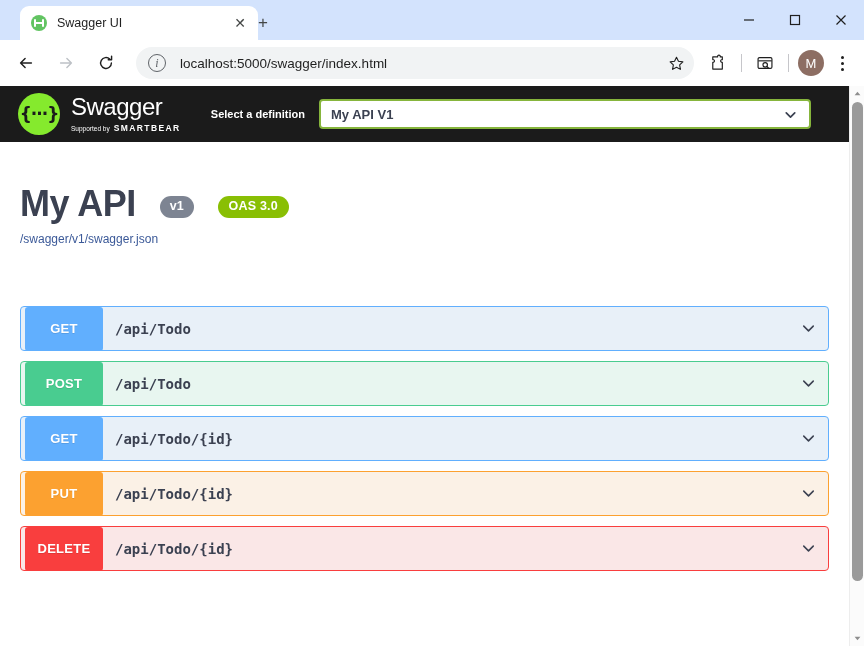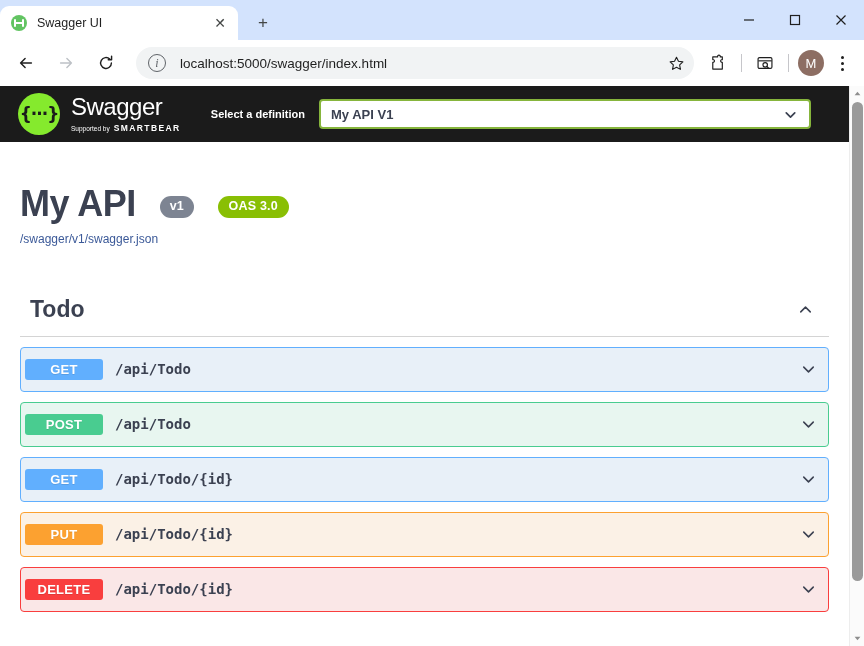--- a/index.html
+++ b/index.html
@@ -12,21 +12,21 @@
   * { box-sizing: border-box; }
 
   
   .browser { width: 864px; height: 646px; position: relative; overflow: hidden; }
 
   .tabstrip {
     height: 40px; background: #d3e3fd;
     position: relative; display: flex; align-items: flex-end;
   }
   .tab {
-    position: absolute; left: 0; bottom: 0;
+    position: absolute; left: 20px; bottom: 0;
     width: 238px; height: 34px;
     background: #ffffff;
     border-radius: 9px 9px 0 0;
     display: flex; align-items: center;
     padding: 0 8px 0 11px;
   }
   .tab-favicon {
     width: 16px; height: 16px; border-radius: 50%;
     background: #62c462;
     position: relative; flex: 0 0 auto;
@@ -215,21 +215,21 @@
 
   
   .ops { padding-top: 10px; }
   .op {
     display: flex; align-items: center;
     height: 45px; margin-bottom: 10px;
     border-radius: 4px; border: 1px solid transparent;
     padding: 0 10px 0 4px;
   }
   .op-method {
-    width: 78px; height: 21px; flex: 0 0 auto;
+    width: 78px; height: 44px; flex: 0 0 auto;
     border-radius: 3px;
     display: flex; align-items: center; justify-content: center;
     color: #ffffff; font-size: 13px; font-weight: bold;
     font-family: "Liberation Sans", sans-serif;
     letter-spacing: 0.3px;
     text-shadow: 0 1px 0 rgba(0,0,0,0.1);
   }
   .op-path {
     margin-left: 12px; flex: 1 1 auto;
     font-family: "DejaVu Sans Mono", monospace;
@@ -380,28 +380,20 @@
         <div class="sw-info">
           <div class="sw-title-row">
             <h2 class="sw-title">My API</h2>
             <span class="badge badge-version">v1</span>
             <span class="badge badge-oas">OAS 3.0</span>
           </div>
           <a class="sw-url">/swagger/v1/swagger.json</a>
         </div>
 
         <div class="sw-tag-section">
-          <div class="sw-tag-header">
-            <h3 class="sw-tag-title">Todo</h3>
-            <span class="sw-tag-toggle">
-              <svg width="19" height="19" viewBox="0 0 20 20">
-                  <path d="M5 12.5l5-5 5 5" fill="none" stroke="currentColor" stroke-width="1.6" stroke-linecap="round" stroke-linejoin="round"></path>
-                </svg>
-            </span>
-          </div>
 
           <div class="ops">
 
             <div class="op get">
               <span class="op-method">GET</span>
               <span class="op-path">/api/Todo</span>
               <span class="op-chevron">
                 <svg width="19" height="19" viewBox="0 0 20 20">
                     <path d="M5 7.5l5 5 5-5" fill="none" stroke="currentColor" stroke-width="1.6" stroke-linecap="round" stroke-linejoin="round"></path>
                   </svg>

